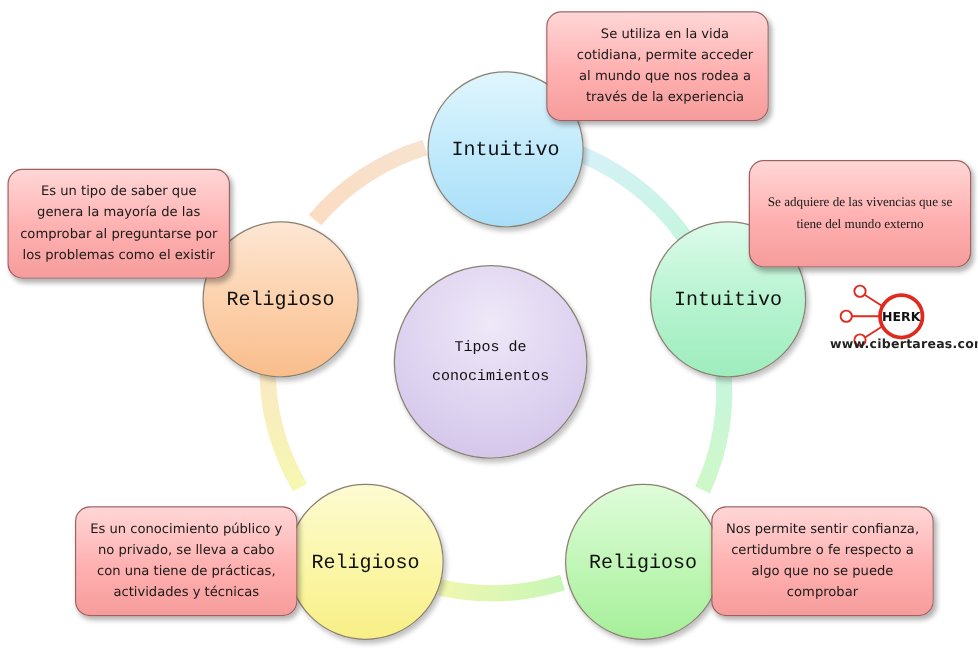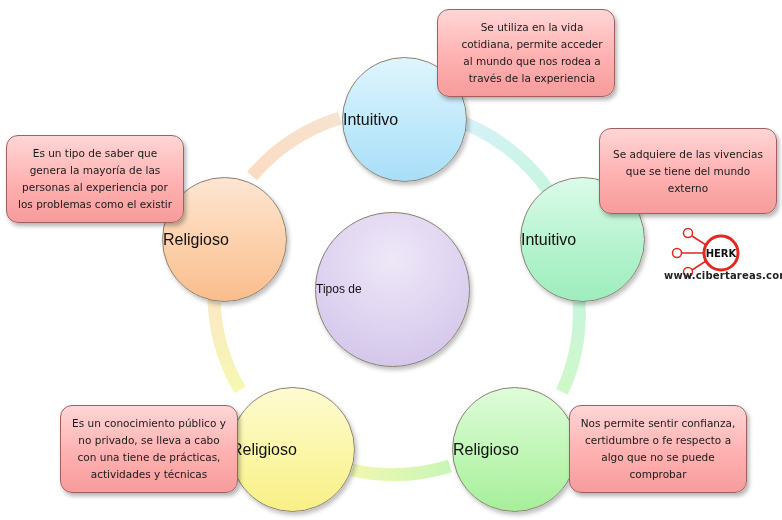--- a/index.html
+++ b/index.html
@@ -1,22 +1,22 @@
 <!DOCTYPE html>
 <html><head>
 <meta charset="utf-8">
 <style>
   html, body { margin:0; padding:0; background:#ffffff; }
   body { width:782px; height:520px; position:relative; overflow:hidden; font-family:"DejaVu Sans", sans-serif; }
   .ring { position:absolute; left:0; top:0; }
   .node {
     position:absolute; border-radius:50%; box-sizing:border-box;
     border:1px solid #8a8070;
-    display:flex; align-items:center; text-align:center;
-    color:#111; font-family:Liberation Sans, sans-serif; font-size:16px;
+    display:flex; align-items:center; justify-content:center; text-align:center;
+    color:#111; font-family:Liberation Mono, monospace; font-size:16px;
     box-shadow: 2px 3px 4px rgba(0,0,0,0.25);
   }
   .center { font-size:12px; line-height:23px; }
   .note {
     position:absolute; box-sizing:border-box;
     border:1px solid #a06060; border-radius:12px;
     background: linear-gradient(to bottom, #ffd6d6 0%, #ffb0b0 55%, #f69c9c 100%);
     box-shadow: 2px 3px 4px rgba(0,0,0,0.3);
     display:flex; align-items:center; justify-content:center; text-align:center;
     font-family:"DejaVu Sans", sans-serif; font-size:10.5px; line-height:17px; color:#1a1a1a;
@@ -56,20 +56,21 @@
     <path d="M 578 290 A 190 190 0 0 1 562 392" stroke="url(#g2)"></path>
     <path d="M 450 466 A 190 190 0 0 1 352 470" stroke="url(#g3)"></path>
     <path d="M 240 390 A 190 190 0 0 1 214 290" stroke="url(#g4)"></path>
     <path d="M 252 176 A 190 190 0 0 1 340 118" stroke="url(#g5)"></path>
   </g>
 </svg>
 
 <div class="node center" style="left:315px;top:212px;width:155px;height:155px;background:radial-gradient(circle at 50% 30%, #eee8f8 0%, #dcd0ef 60%, #cdbfe6 100%);">
   <div>
     <div>Tipos de</div>
+    <div>conocimientos</div>
   </div>
 </div>
 
 <div class="node" style="left:342px;top:57px;width:125px;height:125px;background:linear-gradient(to bottom,#dff5fd 0%,#bfe9fb 55%,#a9def8 100%);">
   <span>Intuitivo</span>
 </div>
 
 <div class="node" style="left:520px;top:177px;width:125px;height:125px;background:linear-gradient(to bottom,#dcfbea 0%,#b5f3cf 55%,#9eedbd 100%);">
   <span>Intuitivo</span>
 </div>
@@ -83,34 +84,34 @@
 </div>
 
 <div class="node" style="left:162px;top:177px;width:125px;height:125px;background:linear-gradient(to bottom,#fde6d3 0%,#fcd0aa 55%,#f9bd8c 100%);">
   <span>Religioso</span>
 </div>
 
 <div class="note" style="left:437px;top:9px;width:178px;height:88px;padding-left:20px;">
   <span>Se utiliza en la vida cotidiana, permite acceder al mundo que nos rodea a través de la experiencia</span>
 </div>
 
-<div class="note" style="left:599px;top:128px;width:178px;height:86px;">
+<div class="note" style="left:599px;top:128px;width:178px;height:86px;font-family:Liberation Serif, serif;">
   <span>Se adquiere de las vivencias que se tiene del mundo externo</span>
 </div>
 
 <div class="note" style="left:569px;top:405px;width:178px;height:88px;text-align:center;">
   <span>Nos permite sentir confianza, certidumbre o fe respecto a algo que no se puede comprobar</span>
 </div>
 
 <div class="note" style="left:60px;top:405px;width:178px;height:88px;">
   <span>Es un conocimiento público y no privado,  se lleva a cabo con una tiene de prácticas, actividades y técnicas</span>
 </div>
 
 <div class="note" style="left:6px;top:135px;width:178px;height:88px;">
-  <span>Es un tipo de saber que genera la mayoría de las personas al experiencia por los problemas como el existir</span>
+  <span>Es un tipo de saber que genera la mayoría de las comprobar al preguntarse por los problemas como el existir</span>
 </div>
 
 <svg class="logo" width="122" height="70" viewBox="0 0 122 70">
   <g stroke="#e0291f" fill="none">
     <circle cx="61" cy="33" r="17" stroke-width="3" fill="#ffffff"></circle>
     <circle cx="28" cy="13" r="4.5" stroke-width="1.5"></circle>
     <circle cx="17" cy="33" r="4.5" stroke-width="1.5"></circle>
     <circle cx="28" cy="52" r="4.5" stroke-width="1.5"></circle>
     <line x1="32" y1="16" x2="46" y2="25" stroke-width="1.5"></line>
     <line x1="21.5" y1="33" x2="44" y2="33" stroke-width="1.5"></line>

